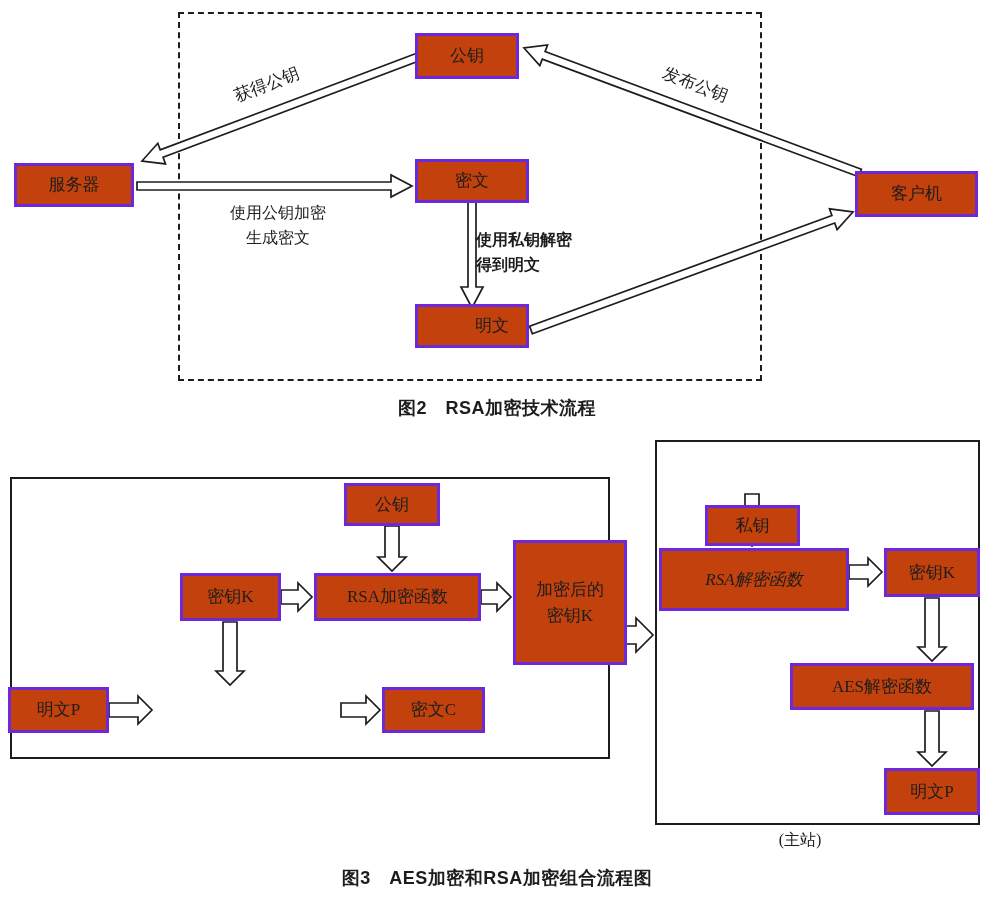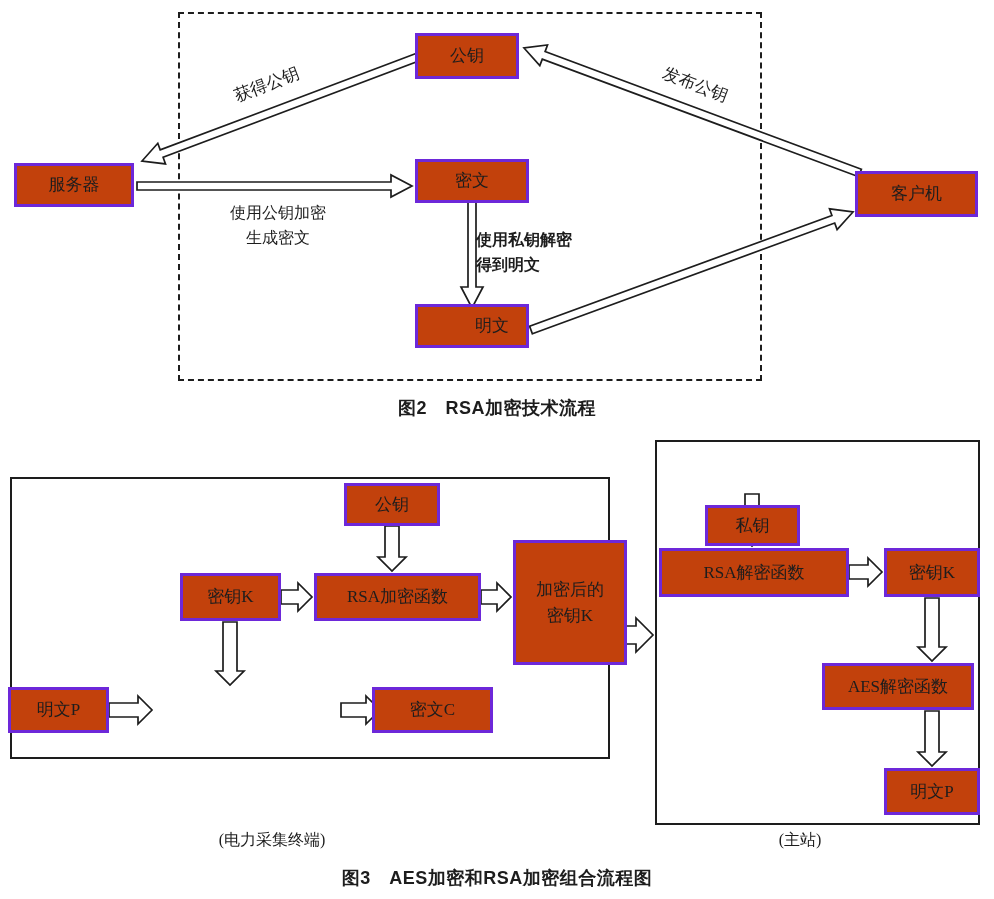--- a/index.html
+++ b/index.html
@@ -81,26 +81,25 @@
 得到明文</div>
 
   <div class="cap" style="top:396px;">图2　RSA加密技术流程</div>
 
   <div class="node" style="left:344px; top:483px; width:96px; height:43px;">公钥</div>
   <div class="node" style="left:180px; top:573px; width:101px; height:48px;">密钥K</div>
   <div class="node" style="left:314px; top:573px; width:167px; height:48px;">RSA加密函数</div>
   <div class="node" style="left:513px; top:540px; width:114px; height:125px;">加密后的
 密钥K</div>
   <div class="node" style="left:8px; top:687px; width:101px; height:46px;">明文P</div>
-  <div class="node" style="left:372px; top:687px; width:121px; height:46px;">密文C</div>
+  <div class="node" style="left:382px; top:687px; width:103px; height:46px;">密文C</div>
 
   <div class="node" style="left:705px; top:469px; width:95px; height:41px;margin-top:36px;">私钥</div>
-  <div class="node" style="left:659px; top:548px; width:190px; height:49px;">RSA解密函数</div>
+  <div class="node" style="left:659px; top:548px; width:190px; height:63px;font-style:italic;">RSA解密函数</div>
   <div class="node" style="left:884px; top:548px; width:96px; height:49px;">密钥K</div>
-  <div class="node" style="left:790px; top:663px; width:152px; height:47px;margin-left:32px;">AES解密函数</div>
+  <div class="node" style="left:790px; top:663px; width:184px; height:47px;">AES解密函数</div>
   <div class="node" style="left:884px; top:768px; width:96px; height:47px;">明文P</div>
 
-  <div class="subcap" style="left:172px; top:830px; width:200px;">(电力采集终端)</div>
   <div class="subcap" style="left:745px; top:830px; width:110px;">(主站)</div>
 
   <div class="cap" style="top:866px;">图3　AES加密和RSA加密组合流程图</div>
 
 </div>
 
 </body></html>

